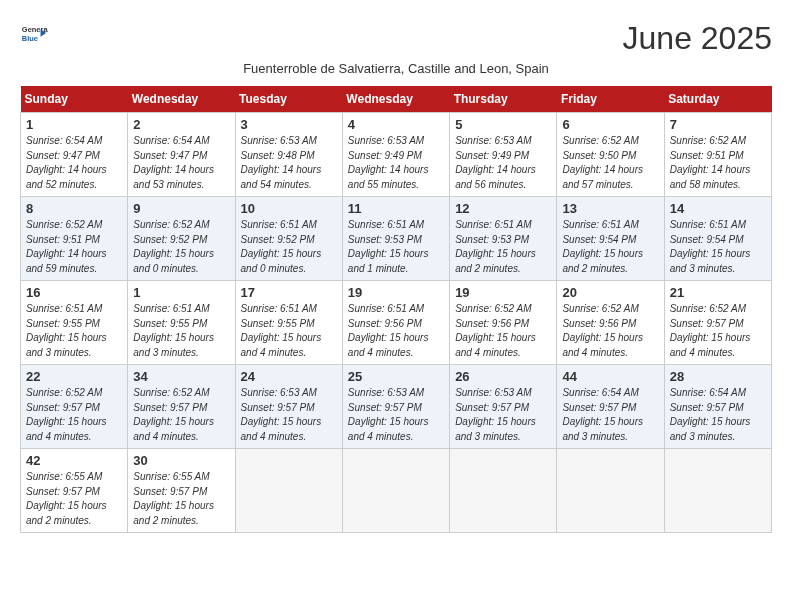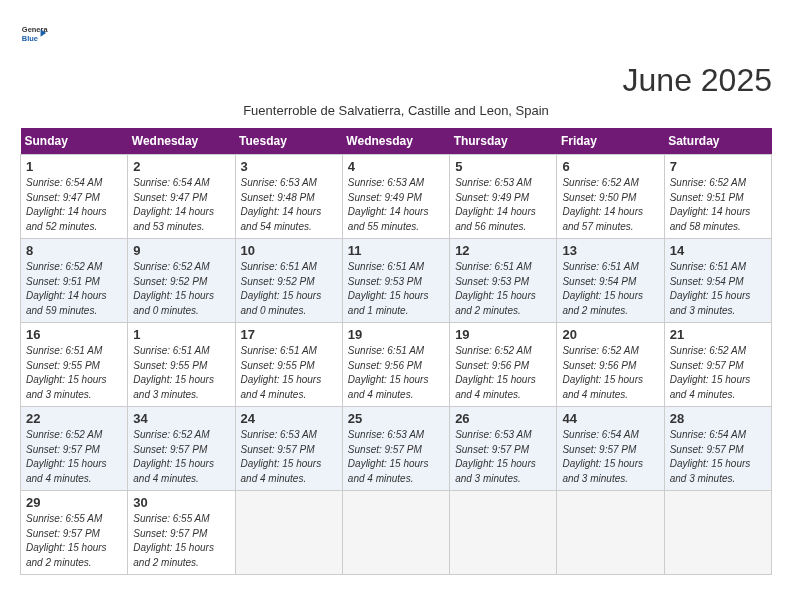--- a/index.html
+++ b/index.html
@@ -19,40 +19,39 @@
     .logo {
       display: flex;
       align-items: center;
       gap: 4px;
     }
     .logo-icon {
       width: 28px;
       height: 28px;
     }
     .title-block {
-      margin-top: 42px;
     }
     .month-title {
       font-size: 32px;
       font-weight: normal;
       color: #333;
     }
     .subtitle {
       font-size: 13px;
       color: #333;
       text-align: center;
       margin-bottom: 10px;
     }
     table {
       width: 100%;
       border-collapse: collapse;
       font-size: 11px;
     }
     thead tr th {
-      background-color: #701a75;
+      background-color: #b91c1c;
       color: white;
       padding: 6px 4px;
       text-align: left;
       font-size: 12px;
       font-weight: bold;
     }
     tbody tr td {
       border: 1px solid #ccc;
       vertical-align: top;
       padding: 4px 5px;
@@ -316,21 +315,21 @@
         <td>
           <span class="day-num">28</span>
           <div class="day-detail" style="white-space: pre-line;">Sunrise: 6:54 AM
 Sunset: 9:57 PM
 Daylight: 15 hours
 and 3 minutes.</div>
         </td>
       </tr>
       <tr class="last-row">
         <td>
-          <span class="day-num">29</span>
+          <span class="day-num">42</span>
           <div class="day-detail" style="white-space: pre-line;">Sunrise: 6:55 AM
 Sunset: 9:57 PM
 Daylight: 15 hours
 and 2 minutes.</div>
         </td>
         <td>
           <span class="day-num">30</span>
           <div class="day-detail" style="white-space: pre-line;">Sunrise: 6:55 AM
 Sunset: 9:57 PM
 Daylight: 15 hours

